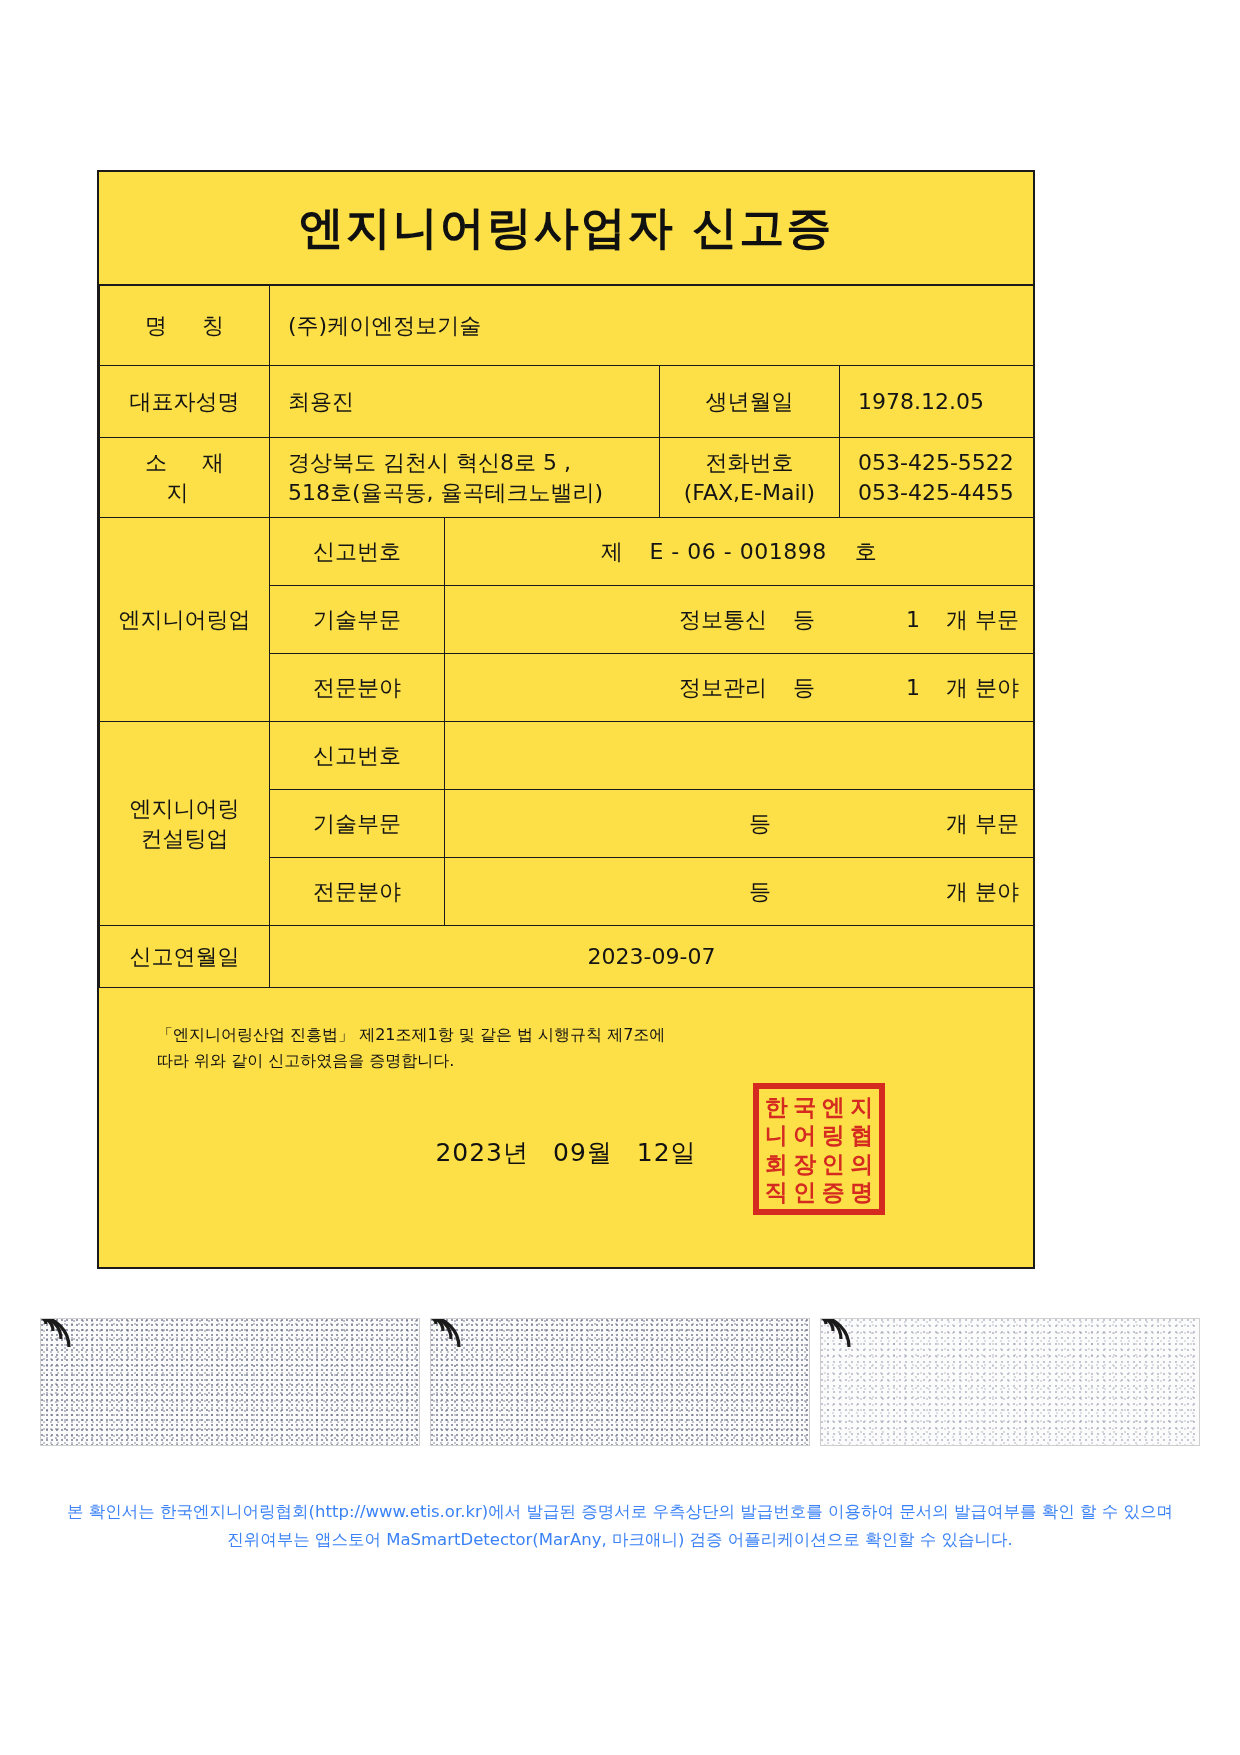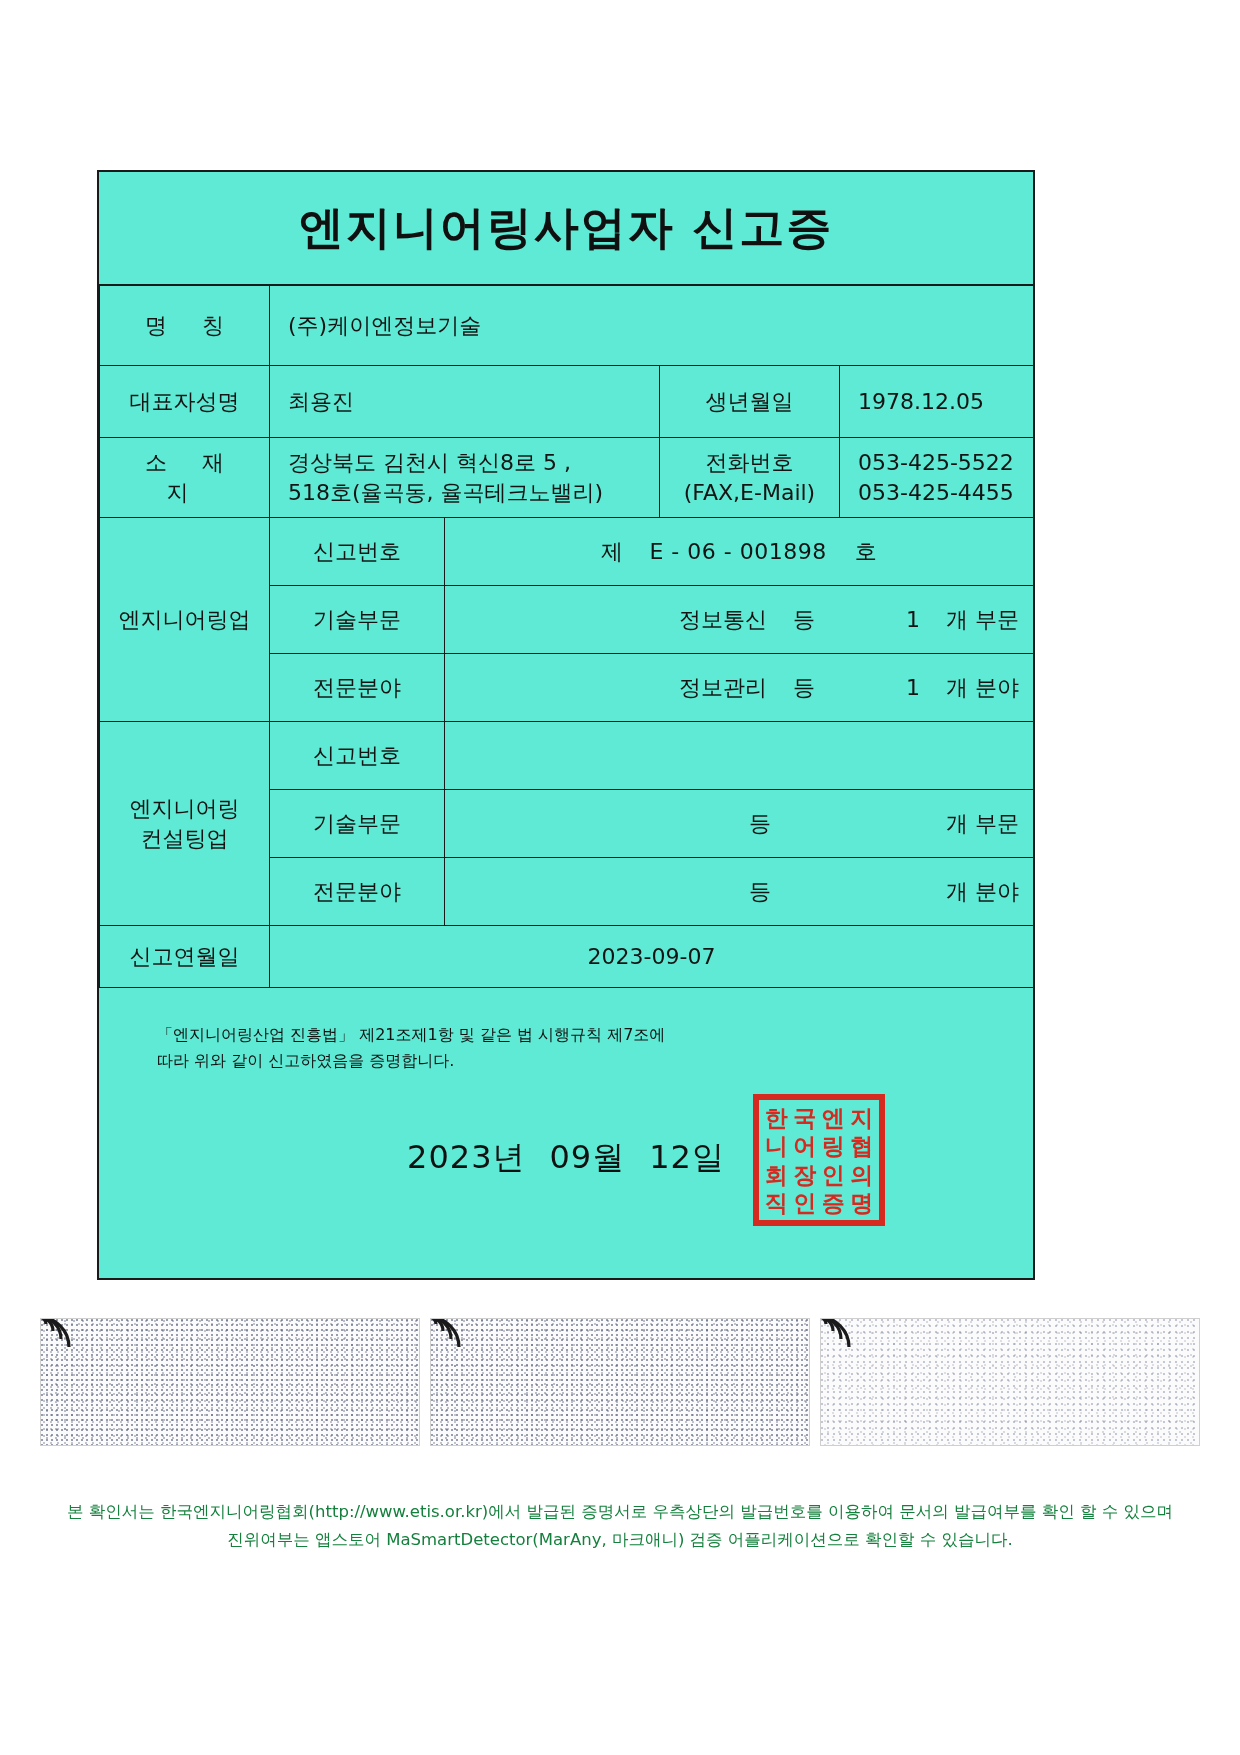--- a/index.html
+++ b/index.html
@@ -35,21 +35,21 @@
   }
 
   
   .cert-frame {
     position: absolute;
     left: 97px;
     top: 170px;
     width: 938px;
     border: 2px solid #1a1a1a;
     box-sizing: border-box;
-    background: #5eead4;
+    background: #fde047;
   }
 
   .title-band {
     height: 112px;
     display: flex;
     align-items: center;
     justify-content: center;
     border-bottom: 1.5px solid #1a1a1a;
   }
   .cert-title {
@@ -127,21 +127,21 @@
   }
   .statement p { margin: 0; }
 
   
   .sign-area {
     position: relative;
     padding: 52px 0 54px 0;
     text-align: center;
   }
   .sign-date {
-    font-size: 32px;
+    font-size: 25px;
     letter-spacing: 1px;
     margin-bottom: 44px;
     color: #111;
   }
   .sign-date .seg { margin: 0 12px; }
   .issuer {
     font-size: 40px;
     font-weight: 700;
     letter-spacing: 1px;
     color: #0f0f0f;
@@ -221,21 +221,21 @@
 
   
   .footer {
     position: absolute;
     left: 0;
     top: 1498px;
     width: 1240px;
     text-align: center;
     font-size: 16.5px;
     line-height: 1.72;
-    color: #15803d;
+    color: #3b82f6;
   }
   .footer p { margin: 0; }
 </style>
 </head>
 <body>
 
 <div class="page">
 
 
   <div class="cert-frame">

